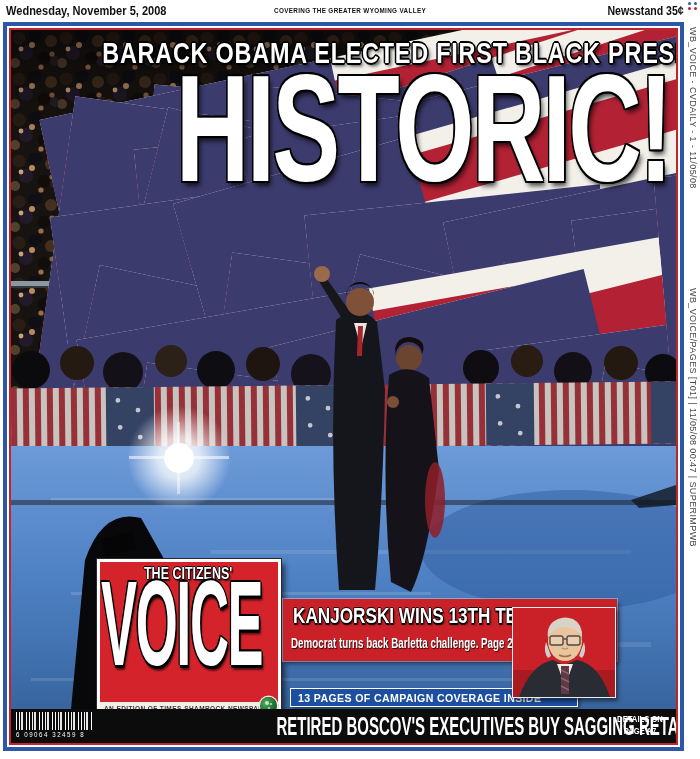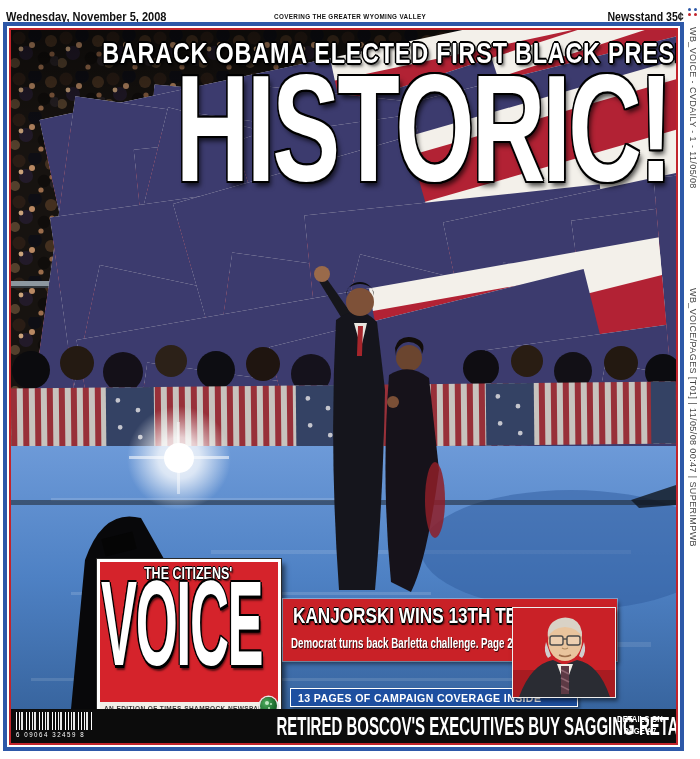--- a/index.html
+++ b/index.html
@@ -2,21 +2,21 @@
 <html style="--frame-blue: #2d58a8; --frame-red: #c2242b; --logo-red: #d5232b; --panel-red: #c92127; --bar-blue: #1d4fa0; --banner-black: #0c0c0c; --stage-blue: #4e81c4;"><head>
 <meta charset="utf-8">
 <style>
   * { margin:0; padding:0; box-sizing:border-box; }
   html,body { background:#e9e9e9; }
   .page {
     position:relative; width:700px; height:759px; background:#fff;
     font-family:"Liberation Sans", sans-serif; overflow:hidden; margin:0 auto;
   }
   
-  .masthead { position:absolute; left:0; top:6px; width:700px; height:22px; background:#fff;border-radius:7px; }
+  .masthead { position:absolute; left:0; top:0; width:700px; height:22px; background:#fff;border-radius:7px; }
   .m-date { position:absolute; left:6px; top:3px; font-size:13px; font-weight:bold;
             transform:scaleX(.85); transform-origin:left; white-space:nowrap; color:#111; }
   .m-tagline { position:absolute; left:50%; top:7px; transform:translateX(-50%) scaleX(.9);
                font-size:7px; font-weight:bold; letter-spacing:.4px; color:#111; white-space:nowrap; }
   .m-price { position:absolute; right:16px; top:4px; font-size:12px; font-weight:bold;
              transform:scaleX(.88); transform-origin:right; color:#111; white-space:nowrap; }
   .regmarks { position:absolute; right:2px; top:2px; display:grid; grid-template-columns:4px 4px; grid-gap:2px; }
   .regmarks i { width:3px; height:3px; border-radius:50%; display:block; }
   .regmarks i.b { background:var(--frame-blue,#2d58a8); }
   .regmarks i.r { background:var(--frame-red,#c2242b); }

